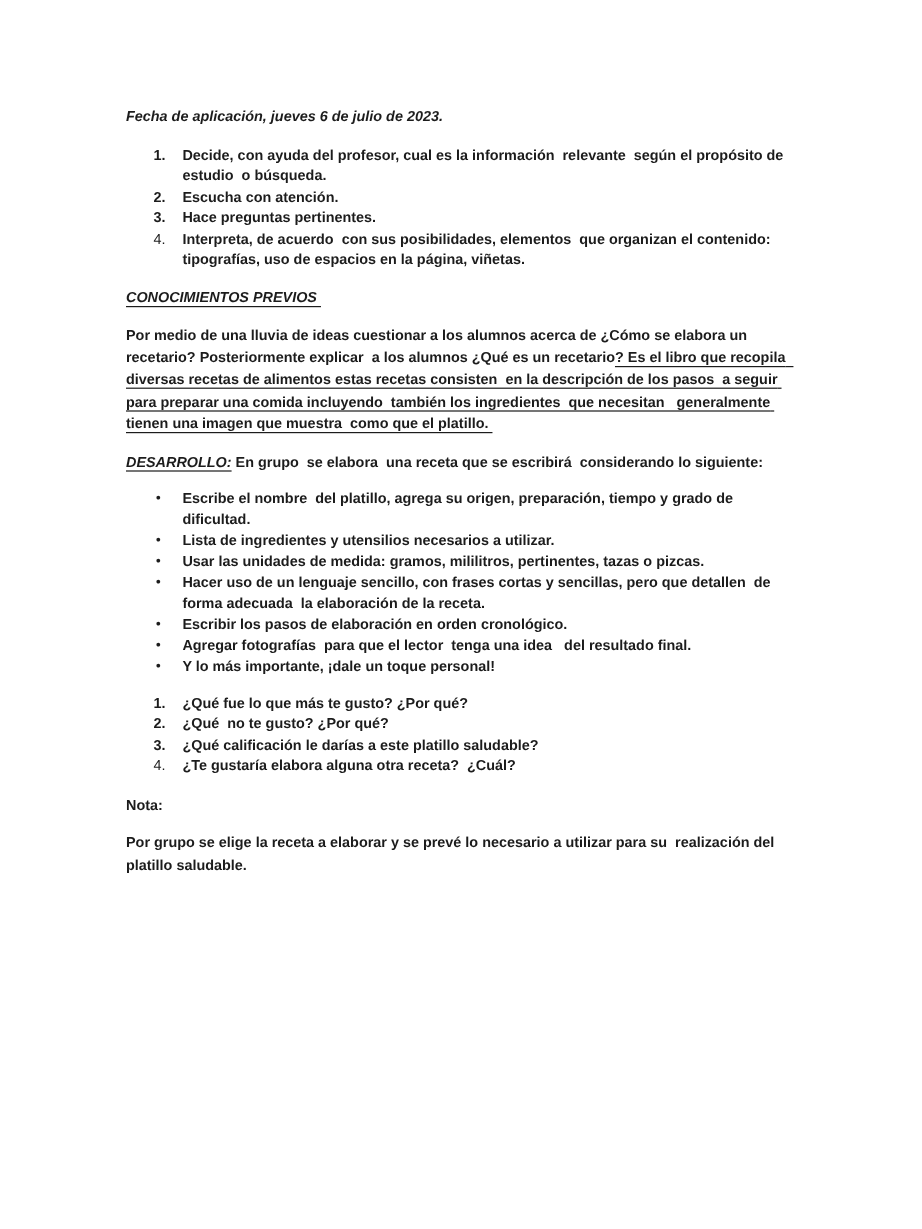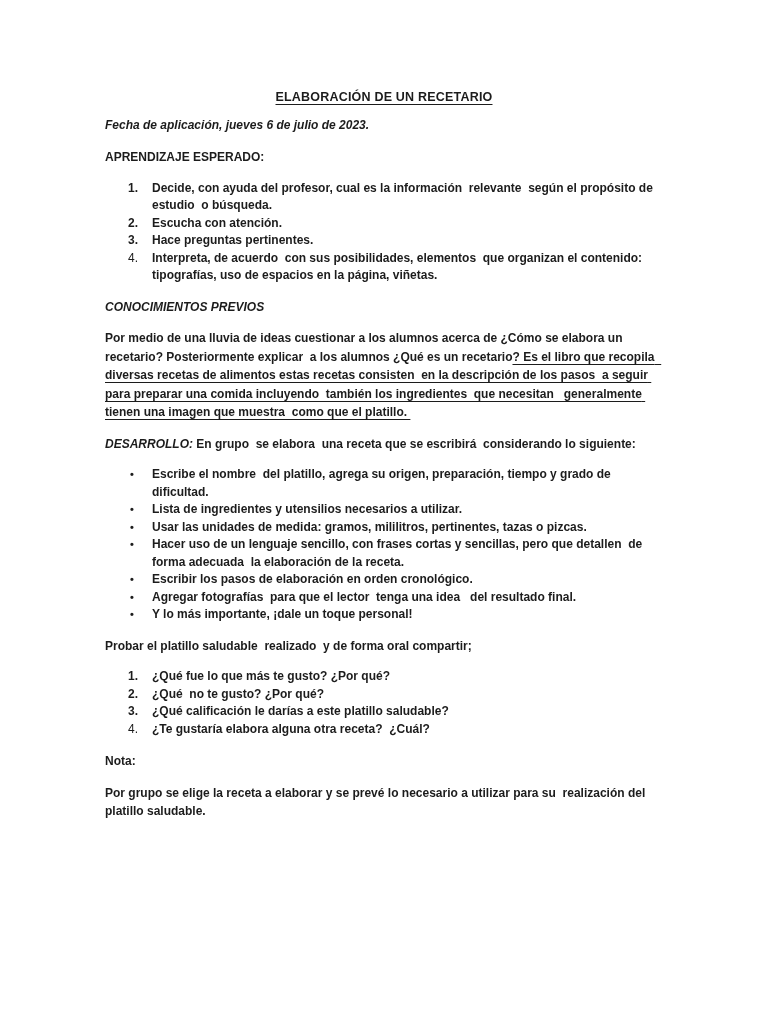--- a/index.html
+++ b/index.html
@@ -7,41 +7,39 @@
     width:768px;height:1024px;background:#ffffff;position:relative;overflow:hidden;
     font-family:"Liberation Sans",sans-serif;font-weight:700;color:#1c1c1c;
     -webkit-font-smoothing:antialiased;
   }
   .inner{padding:88px 105px 0 105px;font-size:12px;line-height:18.5px;}
   .inner *{box-sizing:border-box;}
   p{margin:0 0 13px 0;white-space:pre-wrap;}
   .title{text-align:center;font-size:12.5px;letter-spacing:.2px;margin-bottom:9px;}
   .date-line{text-align:left;font-style:italic;margin-bottom:14px;}
   .u{text-decoration:underline;text-underline-offset:2.5px;text-decoration-thickness:1.4px;}
-  .iu{font-style:italic;text-underline-offset:2.5px;text-decoration-thickness:1.4px;}
+  .iu{font-style:italic;text-decoration:underline;text-underline-offset:2.5px;text-decoration-thickness:1.4px;}
   .heading{margin-bottom:13px;}
   ol,ul{list-style:none;margin:0 0 13px 0;padding:0;}
   li{display:flex;line-height:17.5px;align-items:flex-start;}
   li .marker{flex:0 0 24px;margin-left:23px;}
   li .btxt,li .txt{flex:1 1 auto;white-space:pre-wrap;}
   .bullets li .marker{flex:0 0 22px;margin-left:25px;font-size:11px;}
   .numlist li:nth-child(4) .marker{font-weight:400;}
   .q-list{margin-bottom:14px;}
 </style>
 </head>
 <body>
 
 <div class="page">
   <div class="inner">
 
-    <p class="title"><span class="u">ELABORACIÓN DE UN RECETARIO</span></p>
 
     <p class="date-line">Fecha de aplicación, jueves 6 de julio de 2023.</p>
 
-    <p class="heading">APRENDIZAJE ESPERADO:</p>
 
     <ol class="numlist">
       <li>
           <span class="marker">1.</span>
           <span class="txt">Decide, con ayuda del profesor, cual es la información  relevante  según el propósito de estudio  o búsqueda.</span>
         </li>
       <li>
           <span class="marker">2.</span>
           <span class="txt">Escucha con atención.</span>
         </li>
@@ -88,21 +86,20 @@
           <span class="btxt">Agregar fotografías  para que el lector  tenga una idea   del resultado final.</span>
         </li>
       <li>
           <span class="marker">•</span>
           <span class="btxt">Y lo más importante, ¡dale un toque personal!</span>
         </li>
     </ul>
 
 
 
-    <p>Probar el platillo saludable  realizado  y de forma oral compartir;</p>
 
     <ol class="numlist q-list">
       <li>
           <span class="marker">1.</span>
           <span class="txt">¿Qué fue lo que más te gusto? ¿Por qué?</span>
         </li>
       <li>
           <span class="marker">2.</span>
           <span class="txt">¿Qué  no te gusto? ¿Por qué?</span>
         </li>

